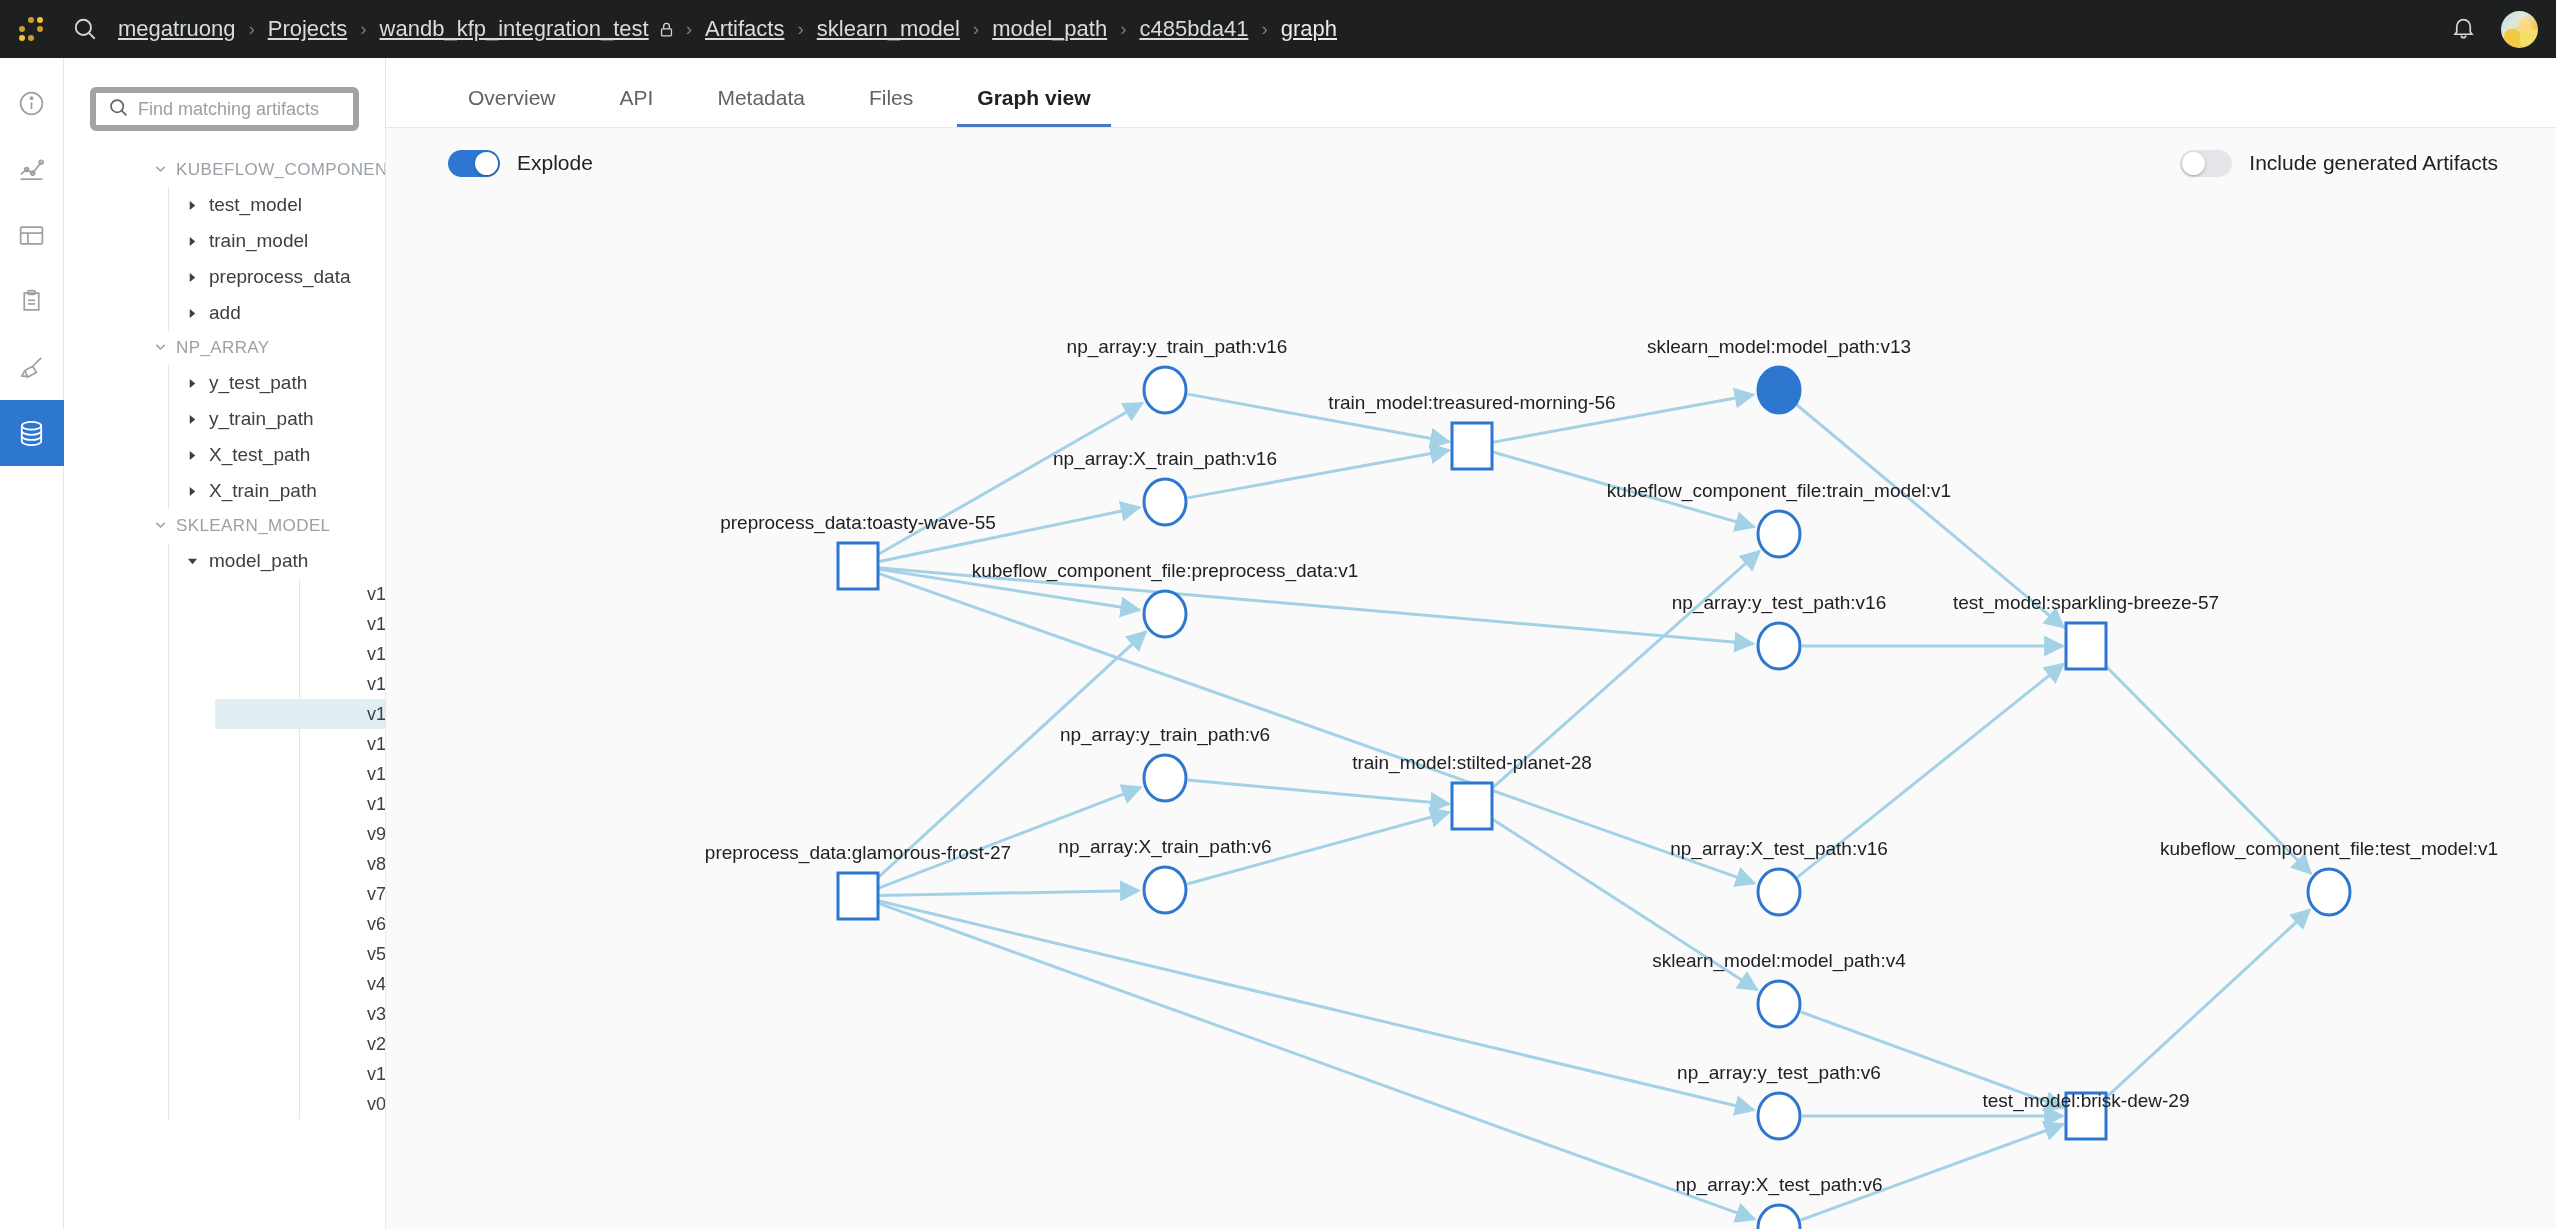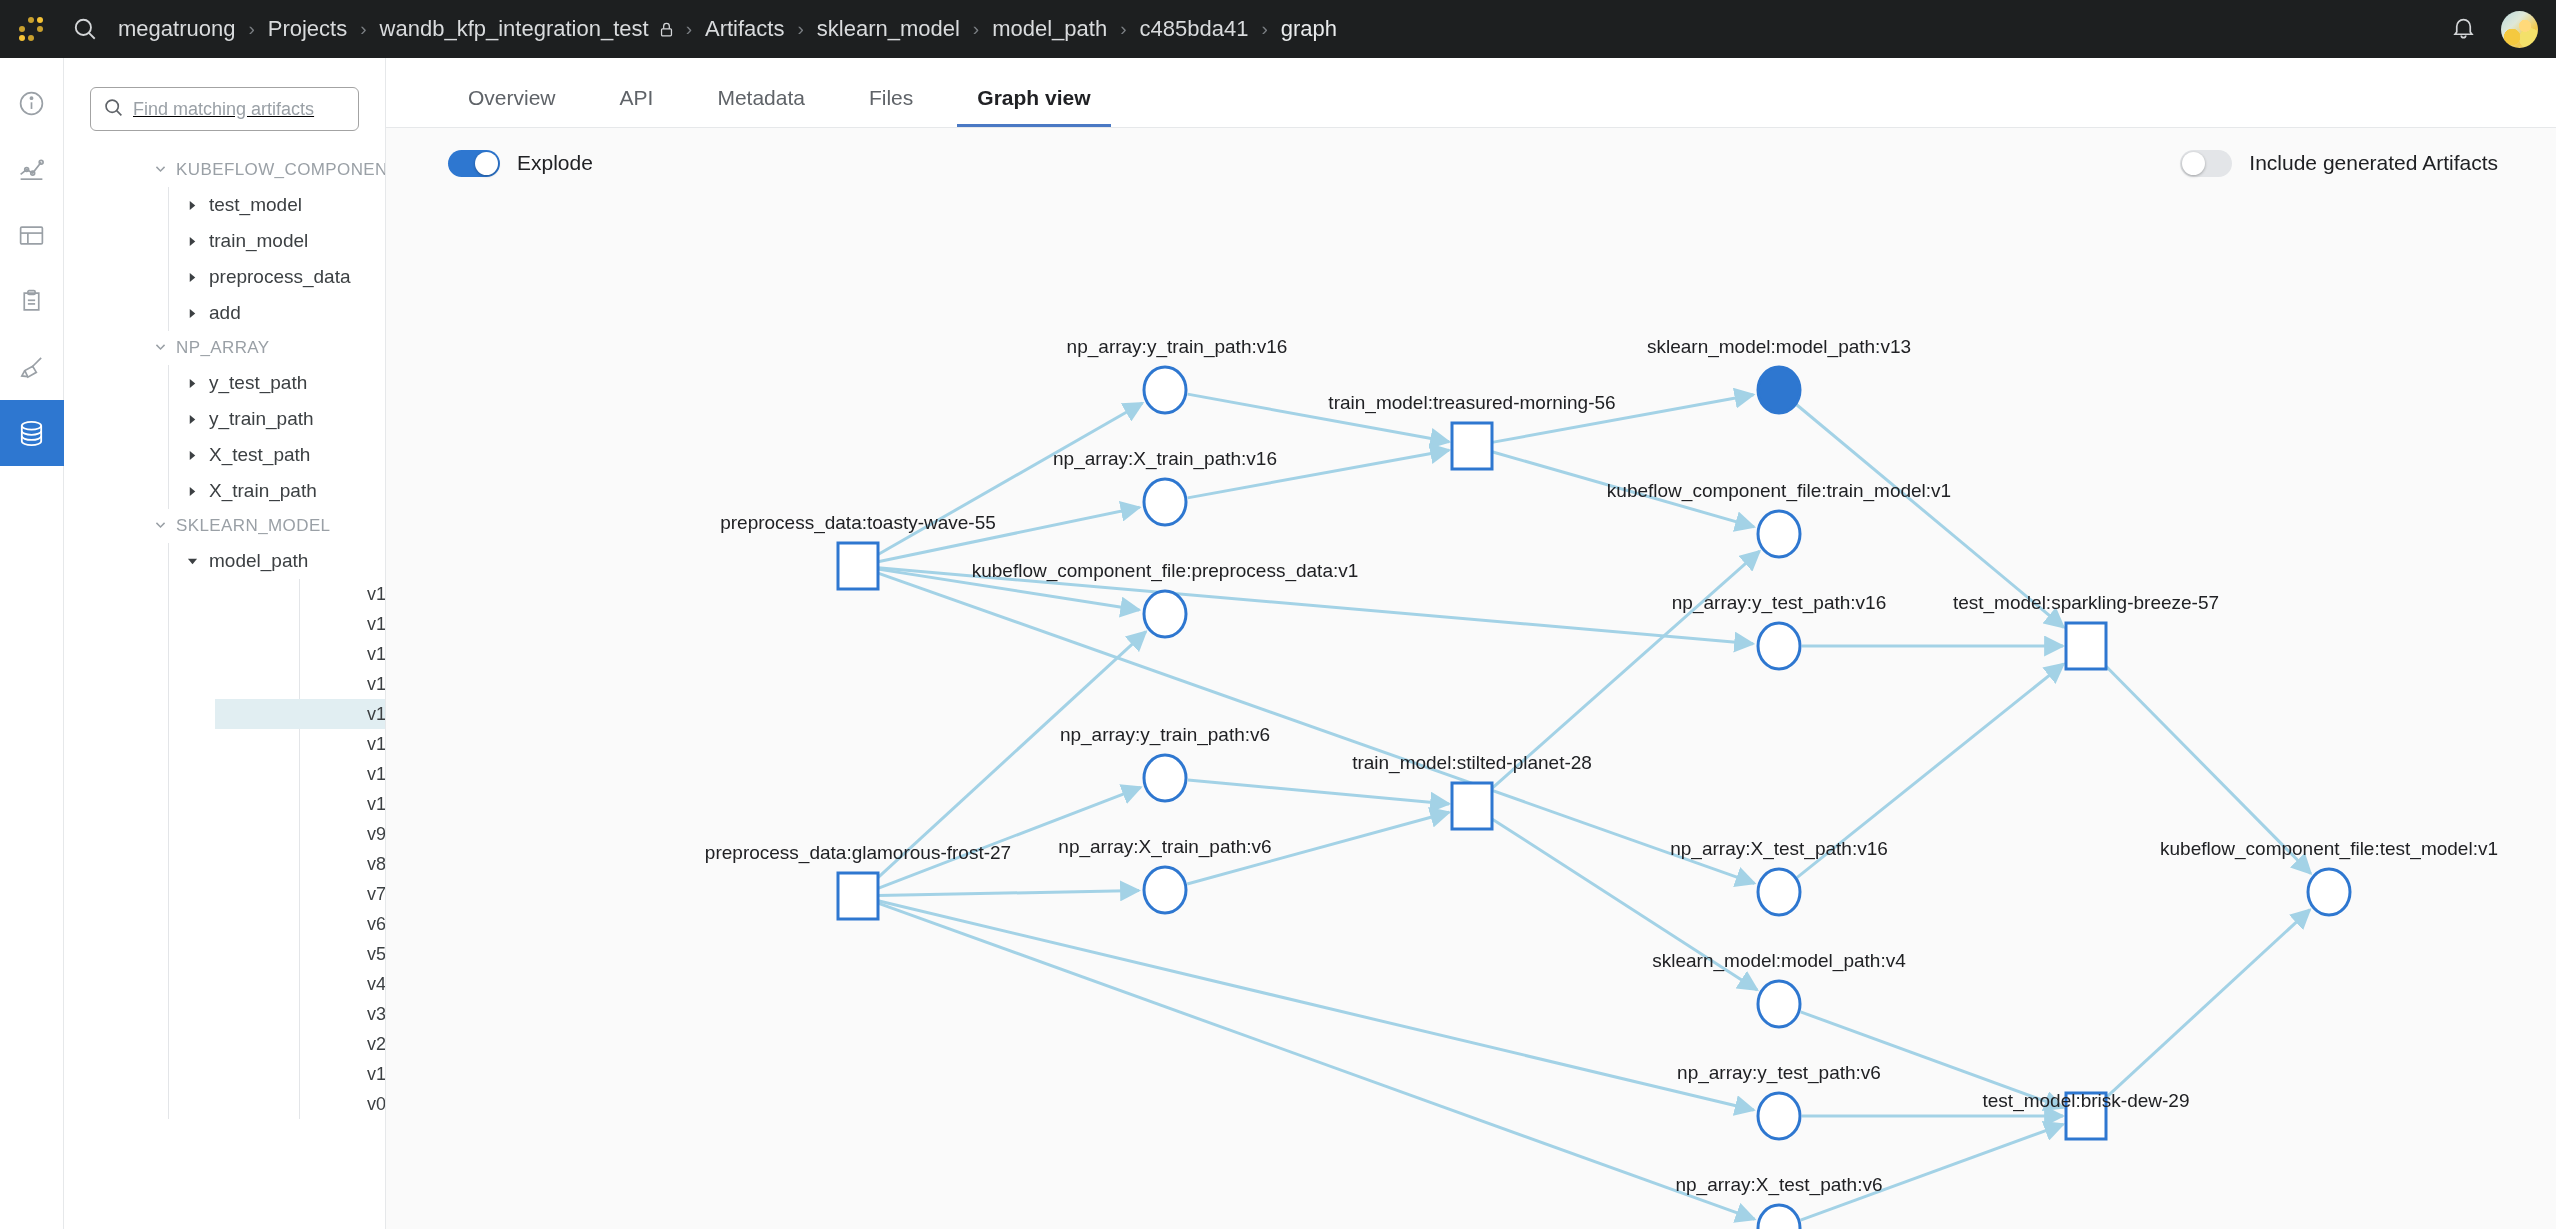--- a/index.html
+++ b/index.html
@@ -28,21 +28,21 @@
   .waffle i.off { background: transparent; }
 
   .search-glass {
     margin-left: 22px; width: 30px; height: 30px;
     display:flex; align-items:center; justify-content:center;
   }
   .breadcrumb {
     display:flex; align-items:center; margin-left: 16px;
     color:#d4d6d8; font-size: 22px; white-space: nowrap;
   }
-  .breadcrumb .crumb { padding: 0 2px; color: #d9dbdd; }
+  .breadcrumb .crumb { padding: 0 2px; color: #d9dbdd; text-decoration: underline; }
   .breadcrumb .crumb.current { color:#e9ebec; }
   .breadcrumb .sep { color:#7b7f83; margin: 0 11px; font-size: 19px; }
   .lockicon { margin-left:7px; display:inline-flex; align-items:center; }
 
   .topright {
     position:absolute; right: 18px; top: 0; height:58px;
     display:flex; align-items:center; gap: 24px;
   }
   .avatar {
     width: 37px; height: 37px; border-radius: 50%;
@@ -70,22 +70,22 @@
 
   
   .sidebar {
     position:absolute; left:64px; top:58px;
     width: 322px; height: 1171px;
     background:#fff; border-right:1px solid #e6e8ea;
     overflow:hidden;
   }
   .search-box {
     margin: 29px 26px 0 26px;
-    height: 44px; border:1px solid #a3a3a3; border-radius:6px;
-    display:flex; align-items:center; padding: 7px 12px; gap:9px;text-decoration:underline;
+    height: 44px; border:6px solid #a3a3a3; border-radius:6px;
+    display:flex; align-items:center; padding: 7px 12px; gap:9px;
   }
   .search-box input {
     border:0; outline:0; font-size:18px; color:#3c4043;
     font-family:"Liberation Sans", sans-serif; width: 100%;
     background: transparent;
   }
   .search-box input::placeholder { color:#9aa0a6; }
 
   .tree { margin-top: 22px; }
   .group-header {

